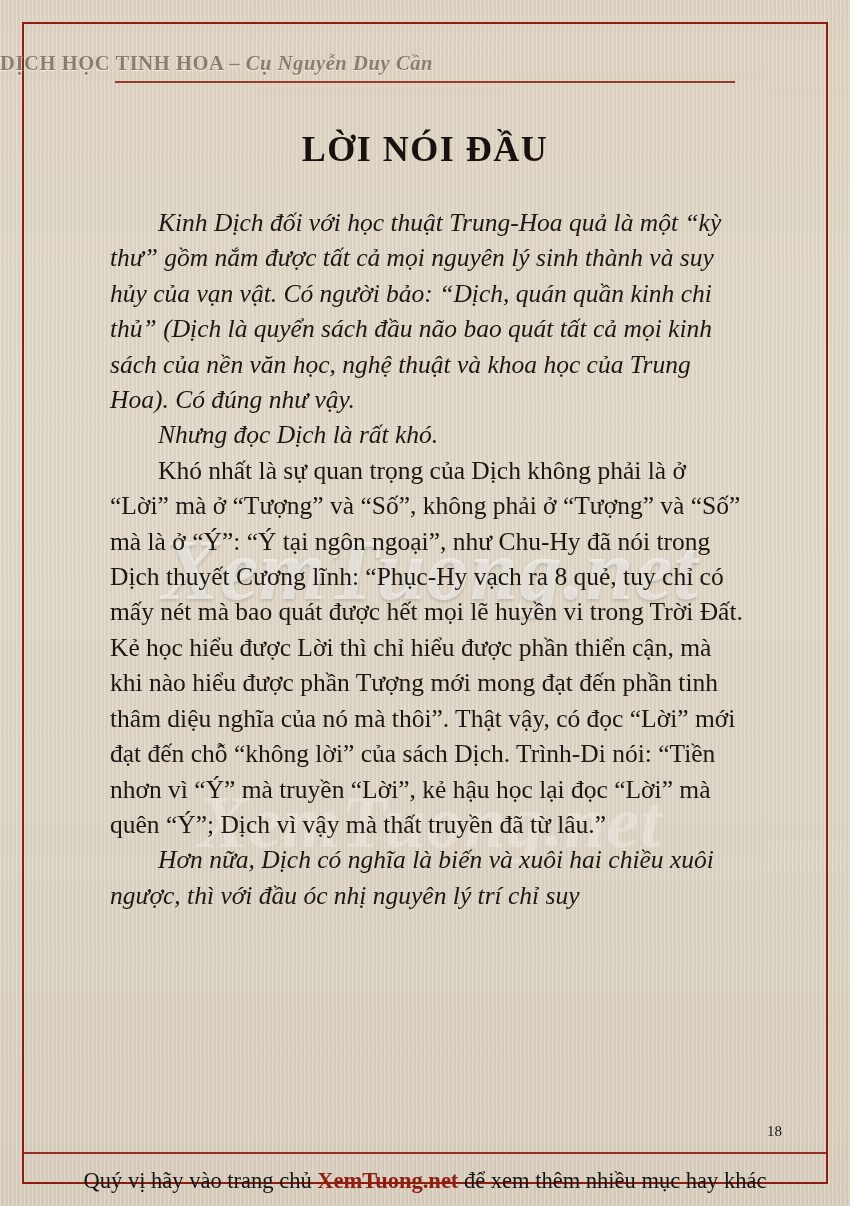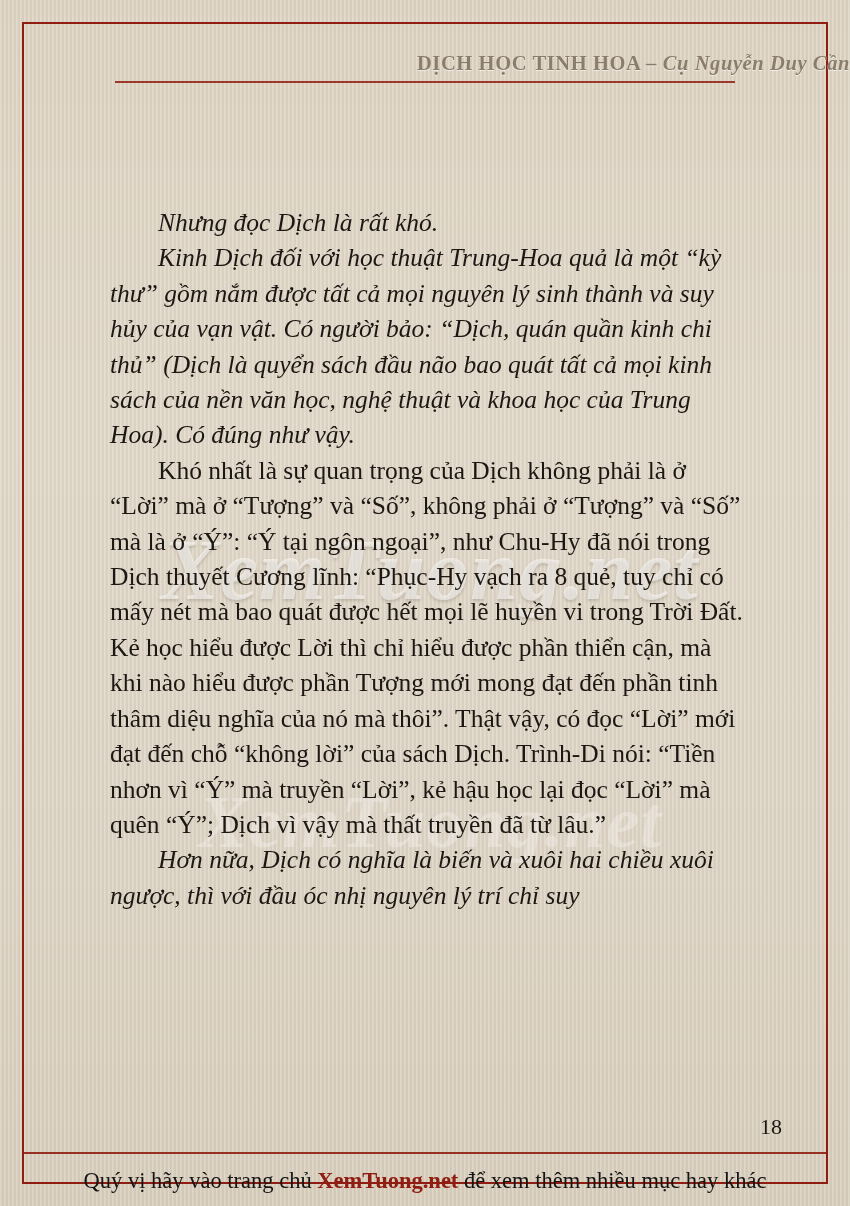--- a/index.html
+++ b/index.html
@@ -37,21 +37,21 @@
     border: 2px solid #8f1d12;
     box-sizing: border-box;
   }
 
   
   .runhead {
     position: absolute;
     left: 0;
     right: 0;
     top: 52px;
-    text-align: right;
+    text-align: left;
   }
   .runhead-text {
     display: inline-block;
     font-size: 20.5px;
     letter-spacing: 0.6px;
     color: #8b7d6b;
     font-weight: bold;
     text-shadow: 0 1px 0 rgba(255,255,255,0.55);
     white-space: nowrap;
   }
@@ -132,21 +132,21 @@
     letter-spacing: 1px;
     pointer-events: none;
     user-select: none;
   }
 
   
   .page-number {
     position: absolute;
     right: 68px;
     bottom: 66px;
-    font-size: 22px;
+    font-size: 15px;
     color: #1c1712;
   }
   .footer-rule {
     position: absolute;
     left: 22px;
     right: 22px;
     bottom: 52px;
     height: 2px;
     background: #8f1d12;
     opacity: 0.9;
@@ -174,24 +174,25 @@
   <div class="watermark">XemTuong.net</div>
   <div class="watermark2">XemTuong.net</div>
 
   <div class="page-inner"></div>
 
   <div class="runhead">
     <div class="runhead-text"><span>DỊCH HỌC TINH HOA</span><span> – </span><span class="author">Cụ Nguyễn Duy Cần</span></div>
     <div class="runhead-rule"></div>
   </div>
 
+  <div class="title">LỜI NÓI ĐẦU</div>
 
   <div class="body-col">
+    <p class="para">Kinh Dịch đối với học thuật Trung-Hoa quả là một “kỳ thư” gồm nắm được tất cả mọi nguyên lý sinh thành và suy hủy của vạn vật. Có người bảo: “Dịch, quán quần kinh chi thủ” (Dịch là quyển sách đầu não bao quát tất cả mọi kinh sách của nền văn học, nghệ thuật và khoa học của Trung Hoa). Có đúng như vậy.</p>
     <p class="para">Nhưng đọc Dịch là rất khó.</p>
-    <p class="para">Kinh Dịch đối với học thuật Trung-Hoa quả là một “kỳ thư” gồm nắm được tất cả mọi nguyên lý sinh thành và suy hủy của vạn vật. Có người bảo: “Dịch, quán quần kinh chi thủ” (Dịch là quyển sách đầu não bao quát tất cả mọi kinh sách của nền văn học, nghệ thuật và khoa học của Trung Hoa). Có đúng như vậy.</p>
     <p class="para upright">Khó nhất là sự quan trọng của Dịch không phải là ở “Lời” mà ở “Tượng” và “Số”, không phải ở “Tượng” và “Số” mà là ở “Ý”: “Ý tại ngôn ngoại”, như Chu-Hy đã nói trong Dịch thuyết Cương lĩnh: “Phục-Hy vạch ra 8 quẻ, tuy chỉ có mấy nét mà bao quát được hết mọi lẽ huyền vi trong Trời Đất. Kẻ học hiểu được Lời thì chỉ hiểu được phần thiển cận, mà khi nào hiểu được phần Tượng mới mong đạt đến phần tinh thâm diệu nghĩa của nó mà thôi”. Thật vậy, có đọc “Lời” mới đạt đến chỗ “không lời” của sách Dịch. Trình-Di nói: “Tiền nhơn vì “Ý” mà truyền “Lời”, kẻ hậu học lại đọc “Lời” mà quên “Ý”; Dịch vì vậy mà thất truyền đã từ lâu.”</p>
     <p class="para">Hơn nữa, Dịch có nghĩa là biến và xuôi hai chiều xuôi ngược, thì với đầu óc nhị nguyên lý trí chỉ suy</p>
   </div>
 
   <div class="page-number">18</div>
   <div class="footer-rule"></div>
   <div class="footer-note"><span>Quý vị hãy vào trang chủ </span><span class="brand">XemTuong.net</span><span> để xem thêm nhiều mục hay khác</span></div>
 
 </div>
 

